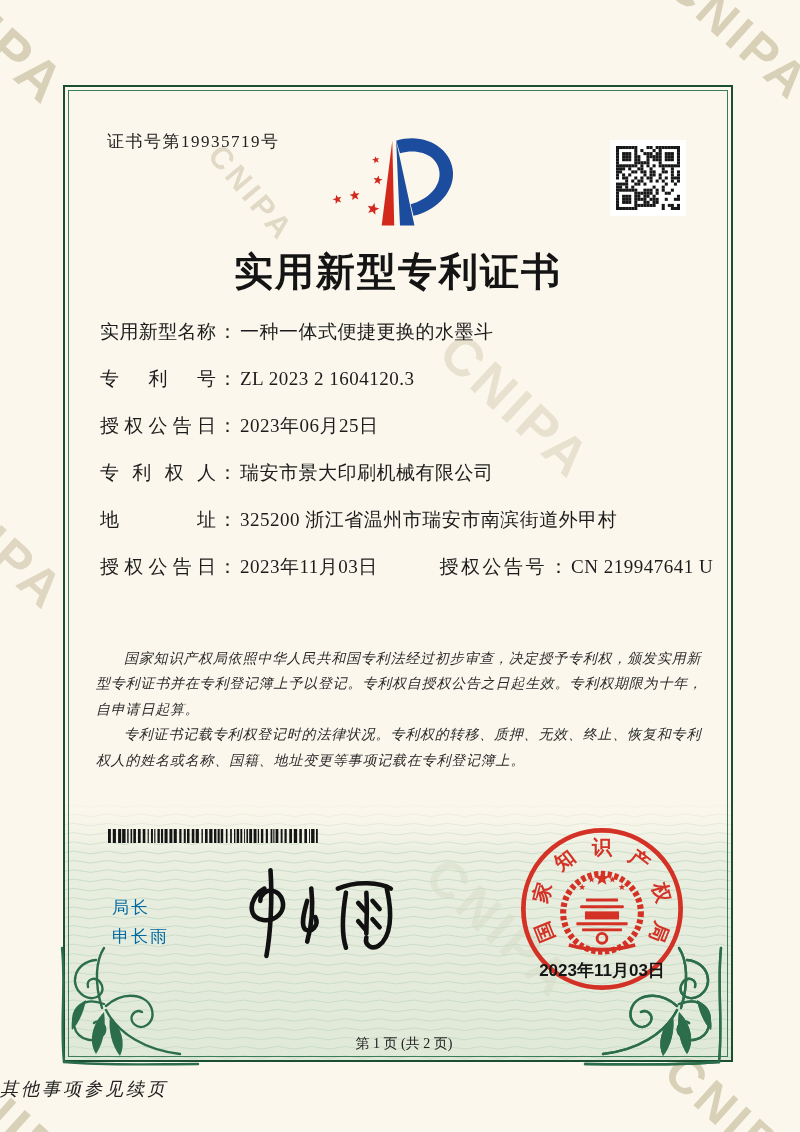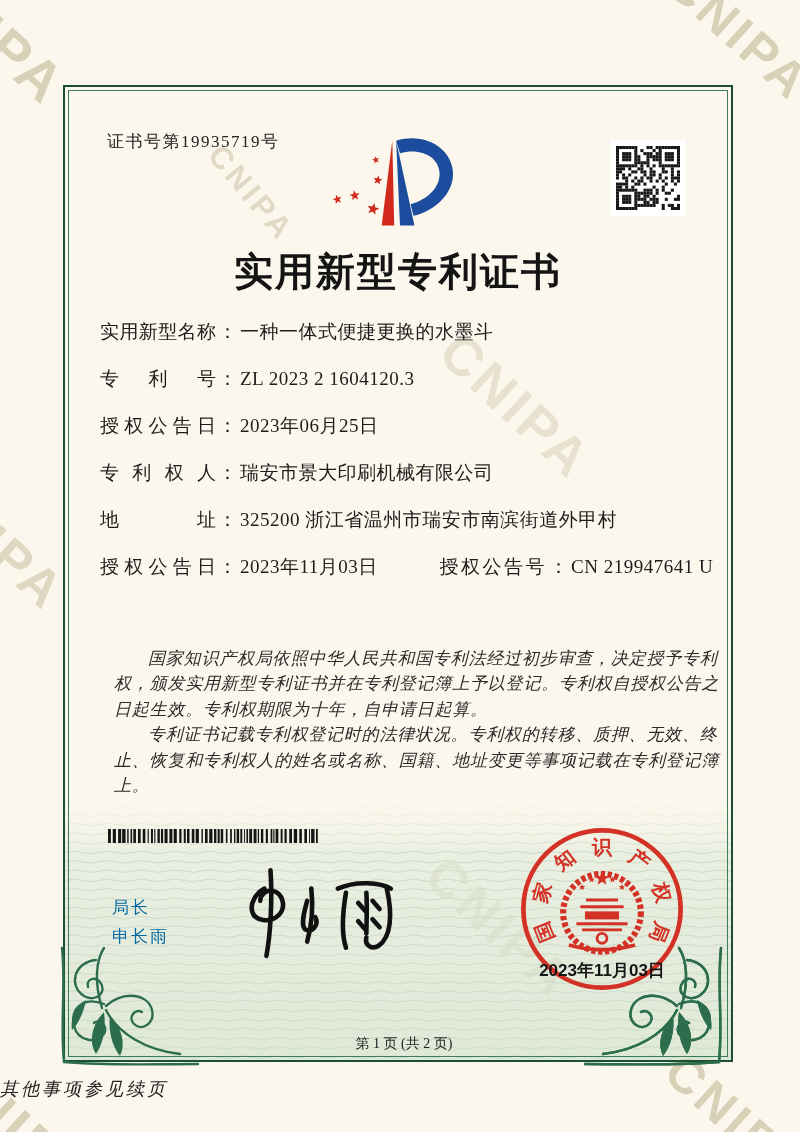--- a/index.html
+++ b/index.html
@@ -37,21 +37,21 @@
 
   #fields{left:100px;top:322px;width:614px;font-size:19px;color:var(--ink);}
   .frow{height:20px;line-height:20px;margin-bottom:27px;white-space:nowrap;}
   .flabel{display:inline-block;width:116px;text-align:justify;text-align-last:justify;
           vertical-align:top;}
   .fcolon{margin:0 3px 0 2px;}
   .fvalue{letter-spacing:0.5px;}
   .frow-double .group2{margin-left:57px;}
   .flabel-plain{letter-spacing:2.5px;}
 
-  #body-text{left:114px;top:646px;width:612px;font-size:17px;line-height:25.4px;
+  #body-text{left:96px;top:646px;width:612px;font-size:14px;line-height:25.4px;
              font-style:italic;color:#2a2a2a;letter-spacing:0.8px;z-index:5;}
   #body-text p{text-indent:2em;}
 
   
   #waves{left:65px;top:798px;width:666px;height:264px;z-index:2;
          background:linear-gradient(180deg,rgba(214,229,211,0) 0%,
                     rgba(214,229,211,0.45) 20%,rgba(205,223,202,0.6) 100%);
          -webkit-mask-image:linear-gradient(180deg,transparent 0,#000 55px);
          mask-image:linear-gradient(180deg,transparent 0,#000 55px);}
   #waves svg{display:block;}

